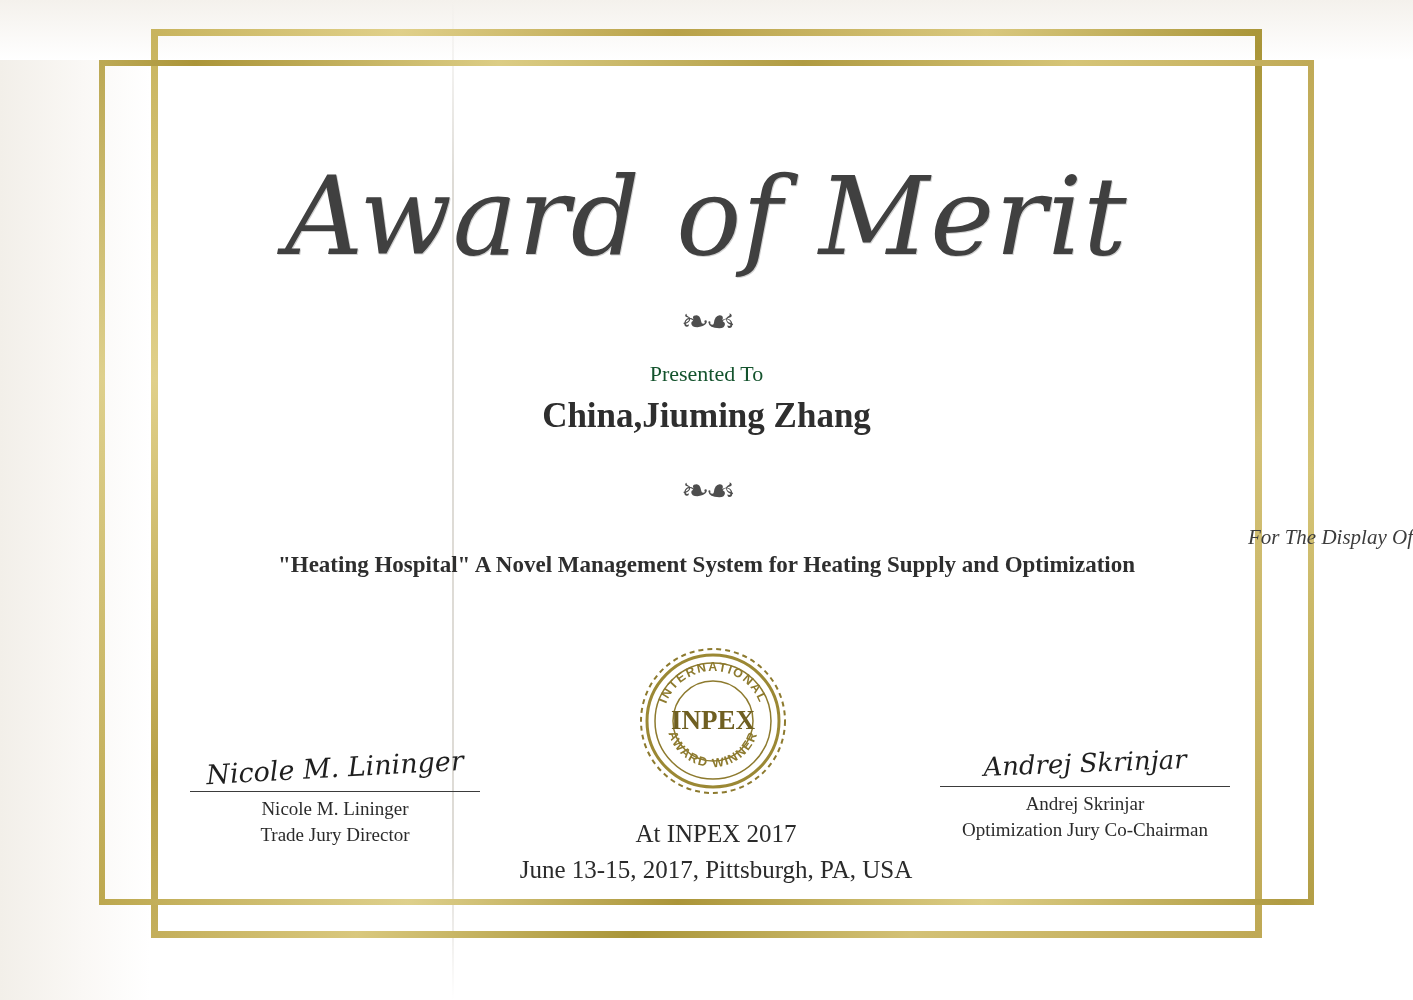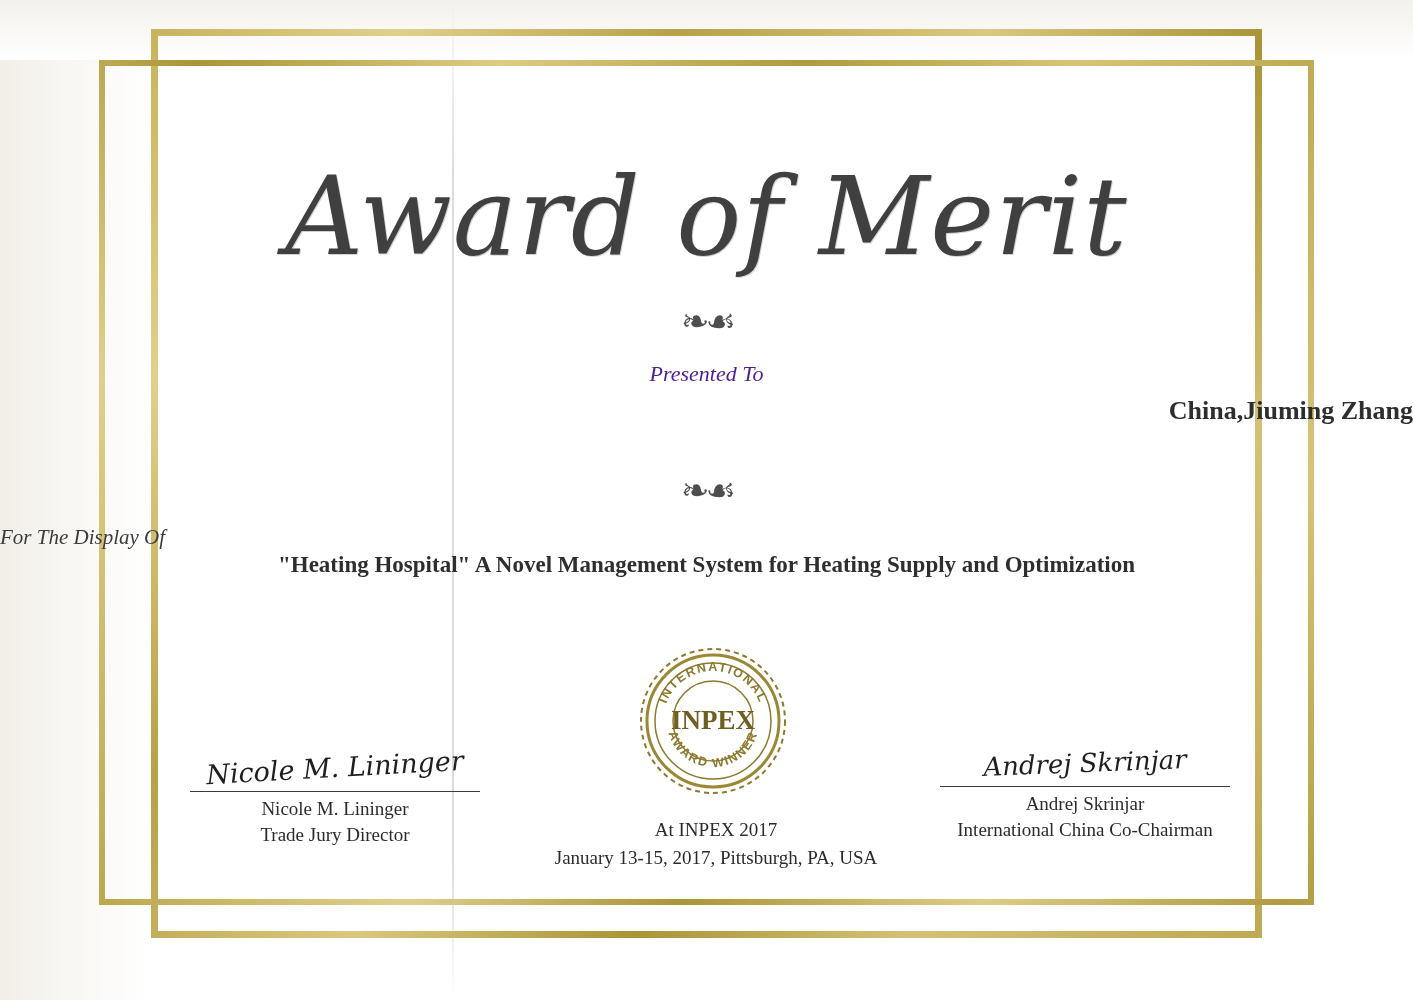--- a/index.html
+++ b/index.html
@@ -84,37 +84,36 @@
   }
   .flourish-1 { top: 305px; }
   .flourish-2 { top: 474px; }
 
   .presented-to {
     position: absolute;
     left: 0; top: 361px;
     width: 1413px;
     text-align: center;
     font-size: 22px;
-    font-style: italic;
-    color: #4c1d95;
+    color: #14532d;
   }
   .recipient {
     position: absolute;
     left: 0; top: 396px;
     width: 1413px;
-    text-align: right;
-    font-size: 26px;
+    text-align: center;
+    font-size: 35px;
     font-weight: bold;
     color: #2e2e2e;
   }
   .for-display {
     position: absolute;
     left: 0; top: 525px;
     width: 1413px;
-    text-align: left;
+    text-align: right;
     font-size: 21px;
     font-style: italic;
     color: #3c3c3c;
   }
   .project-title {
     position: absolute;
     left: 0; top: 552px;
     width: 1413px;
     text-align: center;
     font-size: 23px;
@@ -160,21 +159,21 @@
     color: #2b2b2b;
     line-height: 1.35;
   }
 
   
   .event-info {
     position: absolute;
     left: 456px; top: 816px;
     width: 520px;
     text-align: center;
-    font-size: 19px;
+    font-size: 25px;
     color: #2b2b2b;
     line-height: 1.45;
   }
 </style>
 </head>
 <body>
 
 <div id="page">
 
   <div class="scan-tint-left"></div>
@@ -222,21 +221,21 @@
     <div class="sig-script">Nicole M. Lininger</div>
     <div class="sig-rule"></div>
     <div class="sig-name">Nicole M. Lininger</div>
     <div class="sig-role">Trade Jury Director</div>
   </div>
 
   <div class="sig-block sig-right">
     <div class="sig-script r">Andrej Skrinjar</div>
     <div class="sig-rule"></div>
     <div class="sig-name">Andrej Skrinjar</div>
-    <div class="sig-role">International China Co-Chairman</div>
+    <div class="sig-role">Optimization Jury Co-Chairman</div>
   </div>
 
   <div class="event-info">
     <div>At INPEX 2017</div>
-    <div>January 13-15, 2017, Pittsburgh, PA, USA</div>
+    <div>June 13-15, 2017, Pittsburgh, PA, USA</div>
   </div>
 
 </div>
 
 </body></html>

